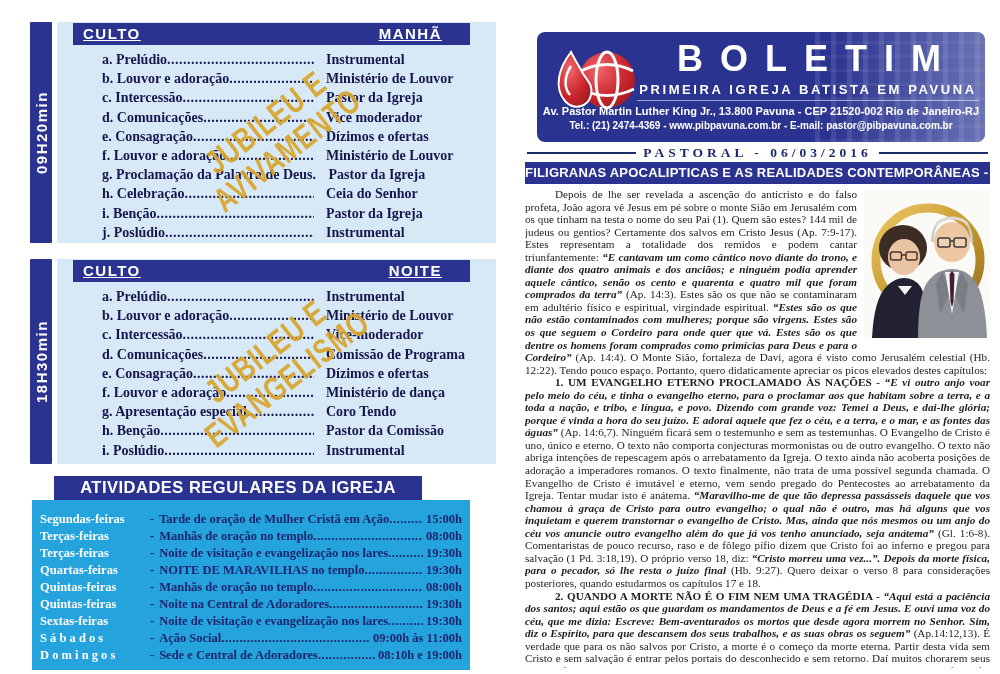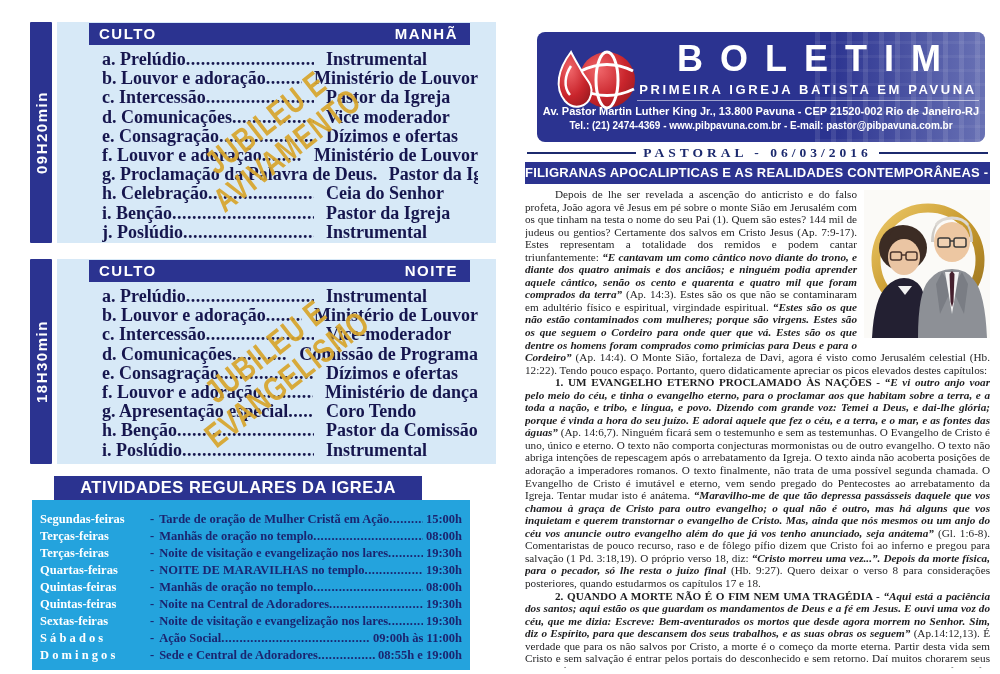--- a/index.html
+++ b/index.html
@@ -14,28 +14,28 @@
   .service{position:absolute;left:0;display:flex;width:466px;}
   #service-0{top:22px;height:221px;}
   #service-1{top:259px;height:205px;}
   .time-bar{
     width:22px;background:#2b3390;color:#fff;font-weight:bold;font-size:15px;
     letter-spacing:1.5px;display:flex;align-items:center;justify-content:center;
     writing-mode:vertical-rl;transform:rotate(180deg);border-radius:1px;
   }
   .panel{flex:1;margin-left:5px;background:#d7e9f7;position:relative;overflow:hidden;}
   .panel-header{
-    margin:1px 26px 0 32px;background:#2b3390;color:#fff;font-weight:bold;
+    margin:1px 26px 0 16px;background:#2b3390;color:#fff;font-weight:bold;
     font-size:15px;display:flex;justify-content:space-between;
-    padding:2px 12px 3px 10px;letter-spacing:1.5px;
+    padding:2px 28px 3px 10px;letter-spacing:1.5px;text-decoration:underline;
   }
   .service-rows{padding:5px 18px 4px 45px;position:relative;z-index:1;}
   .srow{
     display:flex;align-items:baseline;font-family:"Liberation Serif",serif;
-    font-weight:bold;font-size:18px;color:#16164e;height:19.2px;line-height:19.2px;
+    font-weight:bold;font-size:14px;color:#16164e;height:19.2px;line-height:19.2px;
     white-space:nowrap;overflow:hidden;
   }
   .srow .lbl{flex:0 0 auto;}
   .dotlead{flex:1 1 0;min-width:4px;overflow:hidden;}
   .dotlead::before{content:"....................................................................................................";letter-spacing:0.5px;}
   .srow .val{flex:0 0 152px;margin-left:12px;}
   .wm{
     position:absolute;left:50%;top:52%;z-index:2;pointer-events:none;
     transform:translate(-50%,-50%) rotate(-38deg) scale(0.95,1.25);
     text-align:center;color:#d8a52c;opacity:0.92;font-weight:bold;font-size:27px;
@@ -296,21 +296,21 @@
             <span class="sep">-</span>
             <span class="atext">Ação Social</span>
             <span class="dotlead"></span>
             <span class="atime">09:00h às 11:00h</span>
           </div>
           <div class="arow">
             <span class="day">D o m i n g o s</span>
             <span class="sep">-</span>
             <span class="atext">Sede e Central de Adoradores</span>
             <span class="dotlead"></span>
-            <span class="atime">08:55h e 19:00h</span>
+            <span class="atime">08:10h e 19:00h</span>
           </div>
         </div>
     </section>
 
   </div>
 
   <div class="right-page">
 
     <header class="masthead">
       <div class="building-overlay"></div>

